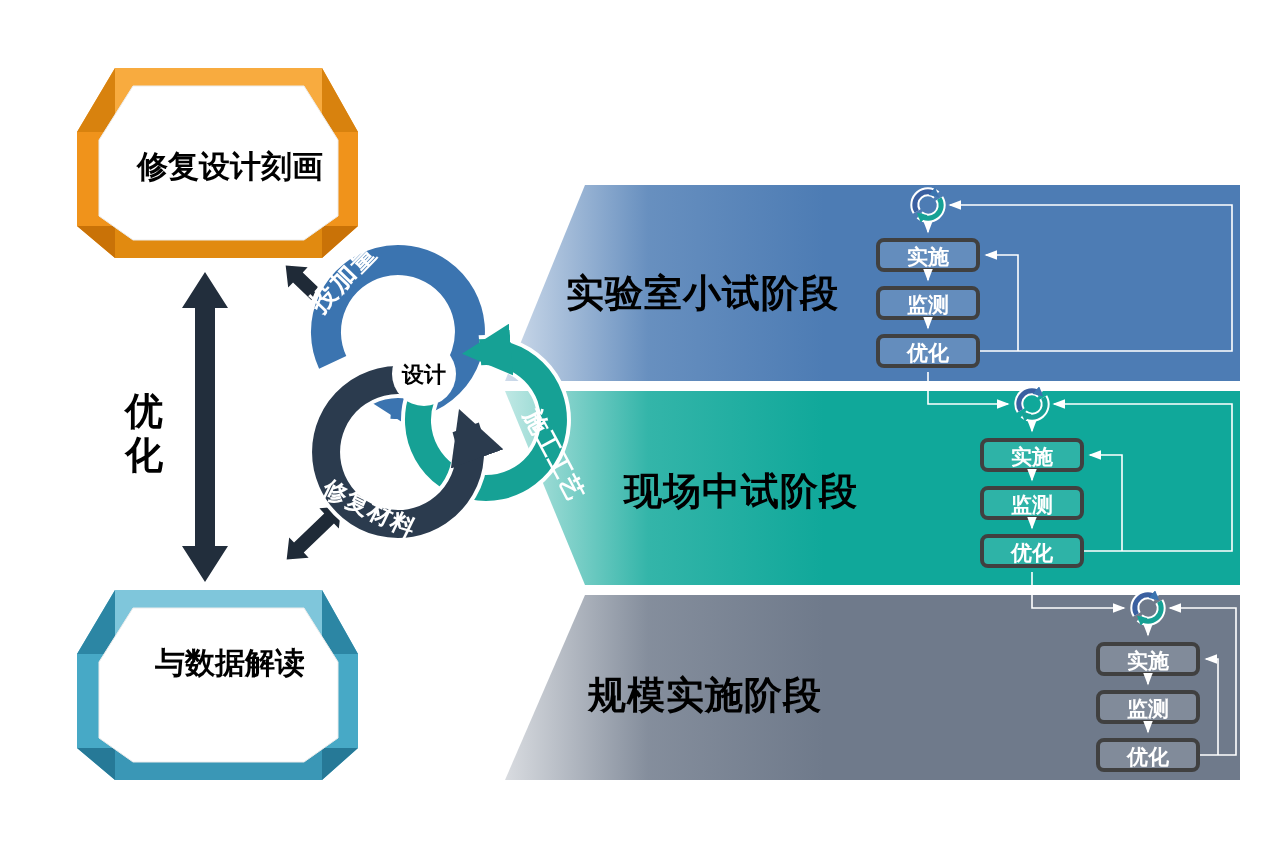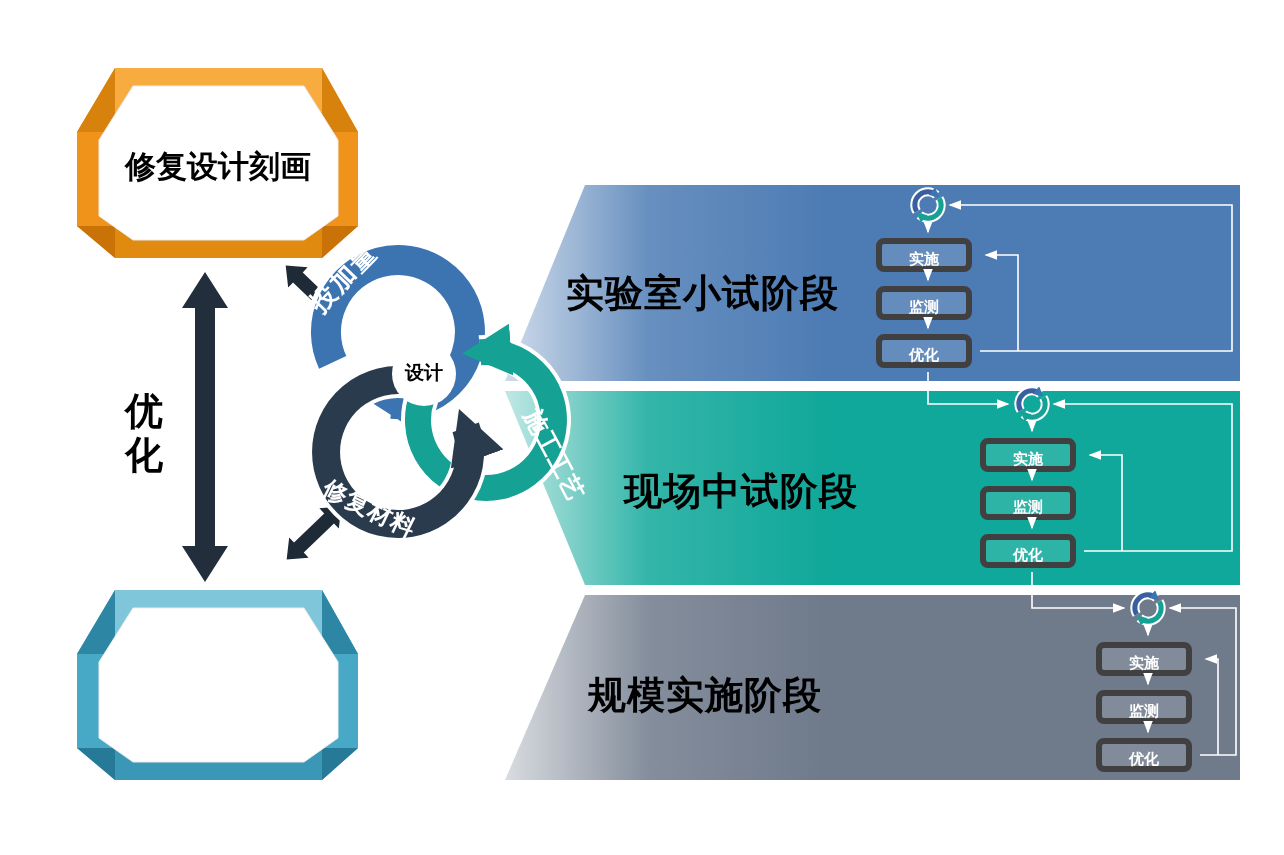--- a/index.html
+++ b/index.html
@@ -8,27 +8,27 @@
   .band{position:absolute;left:440px;width:800px;z-index:1;}
   .band1{top:185px;height:196px;
          background:linear-gradient(to right, rgba(77,124,180,0) 0%, rgba(77,124,180,.85) 26%, #4D7CB4 48%);
          clip-path:polygon(145px 0,100% 0,100% 100%,65px 100%);}
   .band2{top:391px;height:194px;
          background:linear-gradient(to right, rgba(16,168,154,0) 0%, rgba(16,168,154,.85) 26%, #10A89A 48%);
          clip-path:polygon(65px 0,100% 0,100% 100%,145px 100%);}
   .band3{top:595px;height:185px;
          background:linear-gradient(to right, rgba(111,122,139,0) 0%, rgba(111,122,139,.85) 26%, #6F7A8B 48%);
          clip-path:polygon(145px 0,100% 0,100% 100%,65px 100%);}
-  .sbox{position:absolute;width:96px;height:34px;border:6px solid #404040;border-radius:8px;
-        background:rgba(255,255,255,.13);color:#fff;font-weight:bold;font-size:15px;
+  .sbox{position:absolute;width:104px;height:34px;border:4px solid #404040;border-radius:8px;
+        background:rgba(255,255,255,.13);color:#fff;font-weight:bold;font-size:21px;
         line-height:30px;text-align:center;z-index:2;box-sizing:border-box;}
   .overlay{position:absolute;left:0;top:0;z-index:3;pointer-events:none;}
   .txt{position:absolute;z-index:4;color:#000;}
   .stage-label{font-size:38px;font-weight:bold;letter-spacing:1px;}
-  .hexlabel{font-weight:bold;text-align:center;}
+  .hexlabel{font-weight:bold;text-align:center;margin-left:12px;}
   .vert{width:44px;word-break:break-all;line-height:1.15;text-align:center;
         font-size:38px;font-weight:bold;}
 </style>
 </head>
 <body>
 
 <div class="canvas">
 
   <div class="band band1"></div>
   <div class="band band2"></div>
@@ -148,23 +148,24 @@
       <path d="M-11.3,6.5 A13,13 0 0 1 8.4,-10" stroke="#fff" stroke-width="9" fill="none"></path>
       <path d="M11.3,-6.5 A13,13 0 0 1 -8.4,10" stroke="#fff" stroke-width="9" fill="none"></path>
       <path d="M-11.3,6.5 A13,13 0 0 1 8.4,-10" stroke="#3A5FA0" stroke-width="5" fill="none" marker-end="url(#mB)"></path>
       <path d="M11.3,-6.5 A13,13 0 0 1 -8.4,10" stroke="#16A195" stroke-width="5" fill="none" marker-end="url(#mT)"></path>
     </g>
   </svg>
 
   <div class="txt hexlabel" style="left:100px;top:146px;width:236px;font-size:31px;">修复设计刻画</div>
 
   <div class="txt hexlabel" style="left:98px;top:643px;width:240px;font-size:30px;line-height:40px;">
+    <div>与数据解读</div>
   </div>
 
   <div class="txt vert" style="left:122px;top:390px;">优化</div>
 
-  <div class="txt" style="left:394px;top:360px;width:60px;text-align:center;font-size:19px;font-weight:bold;">设计</div>
+  <div class="txt" style="left:394px;top:360px;width:60px;text-align:center;font-size:22px;font-weight:bold;">设计</div>
 
   <div class="txt stage-label" style="left:566px;top:268px;">实验室小试阶段</div>
   <div class="txt stage-label" style="left:588px;top:466px;margin-left:36px;">现场中试阶段</div>
   <div class="txt stage-label" style="left:588px;top:670px;">规模实施阶段</div>
 
 </div>
 
 </body></html>

